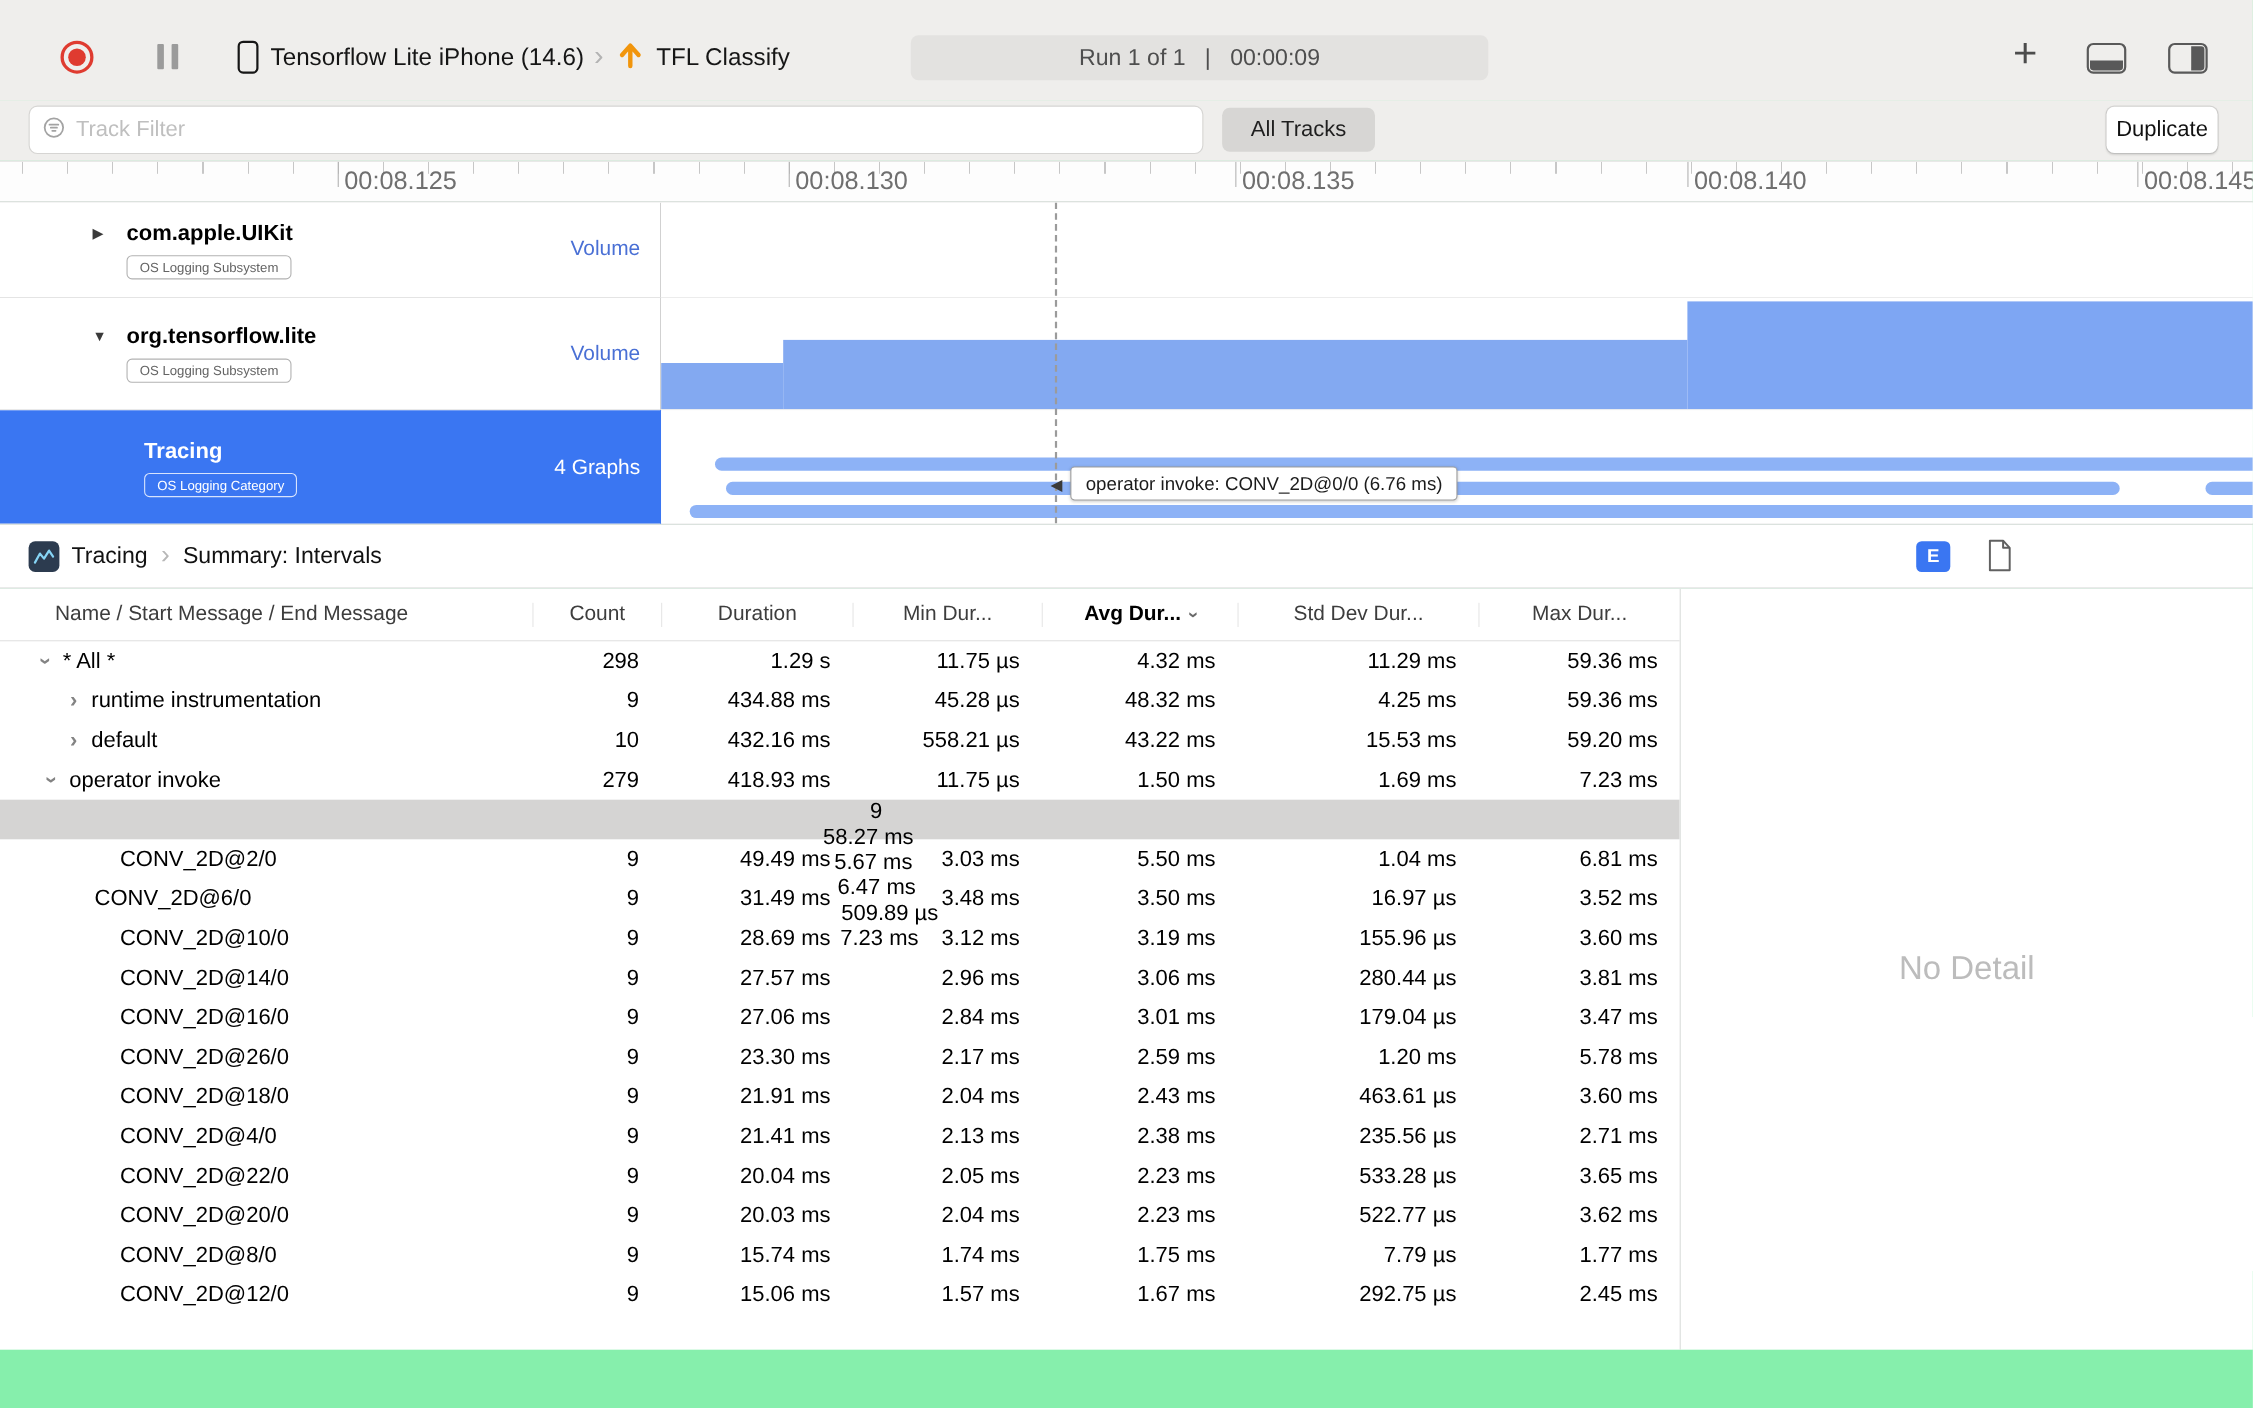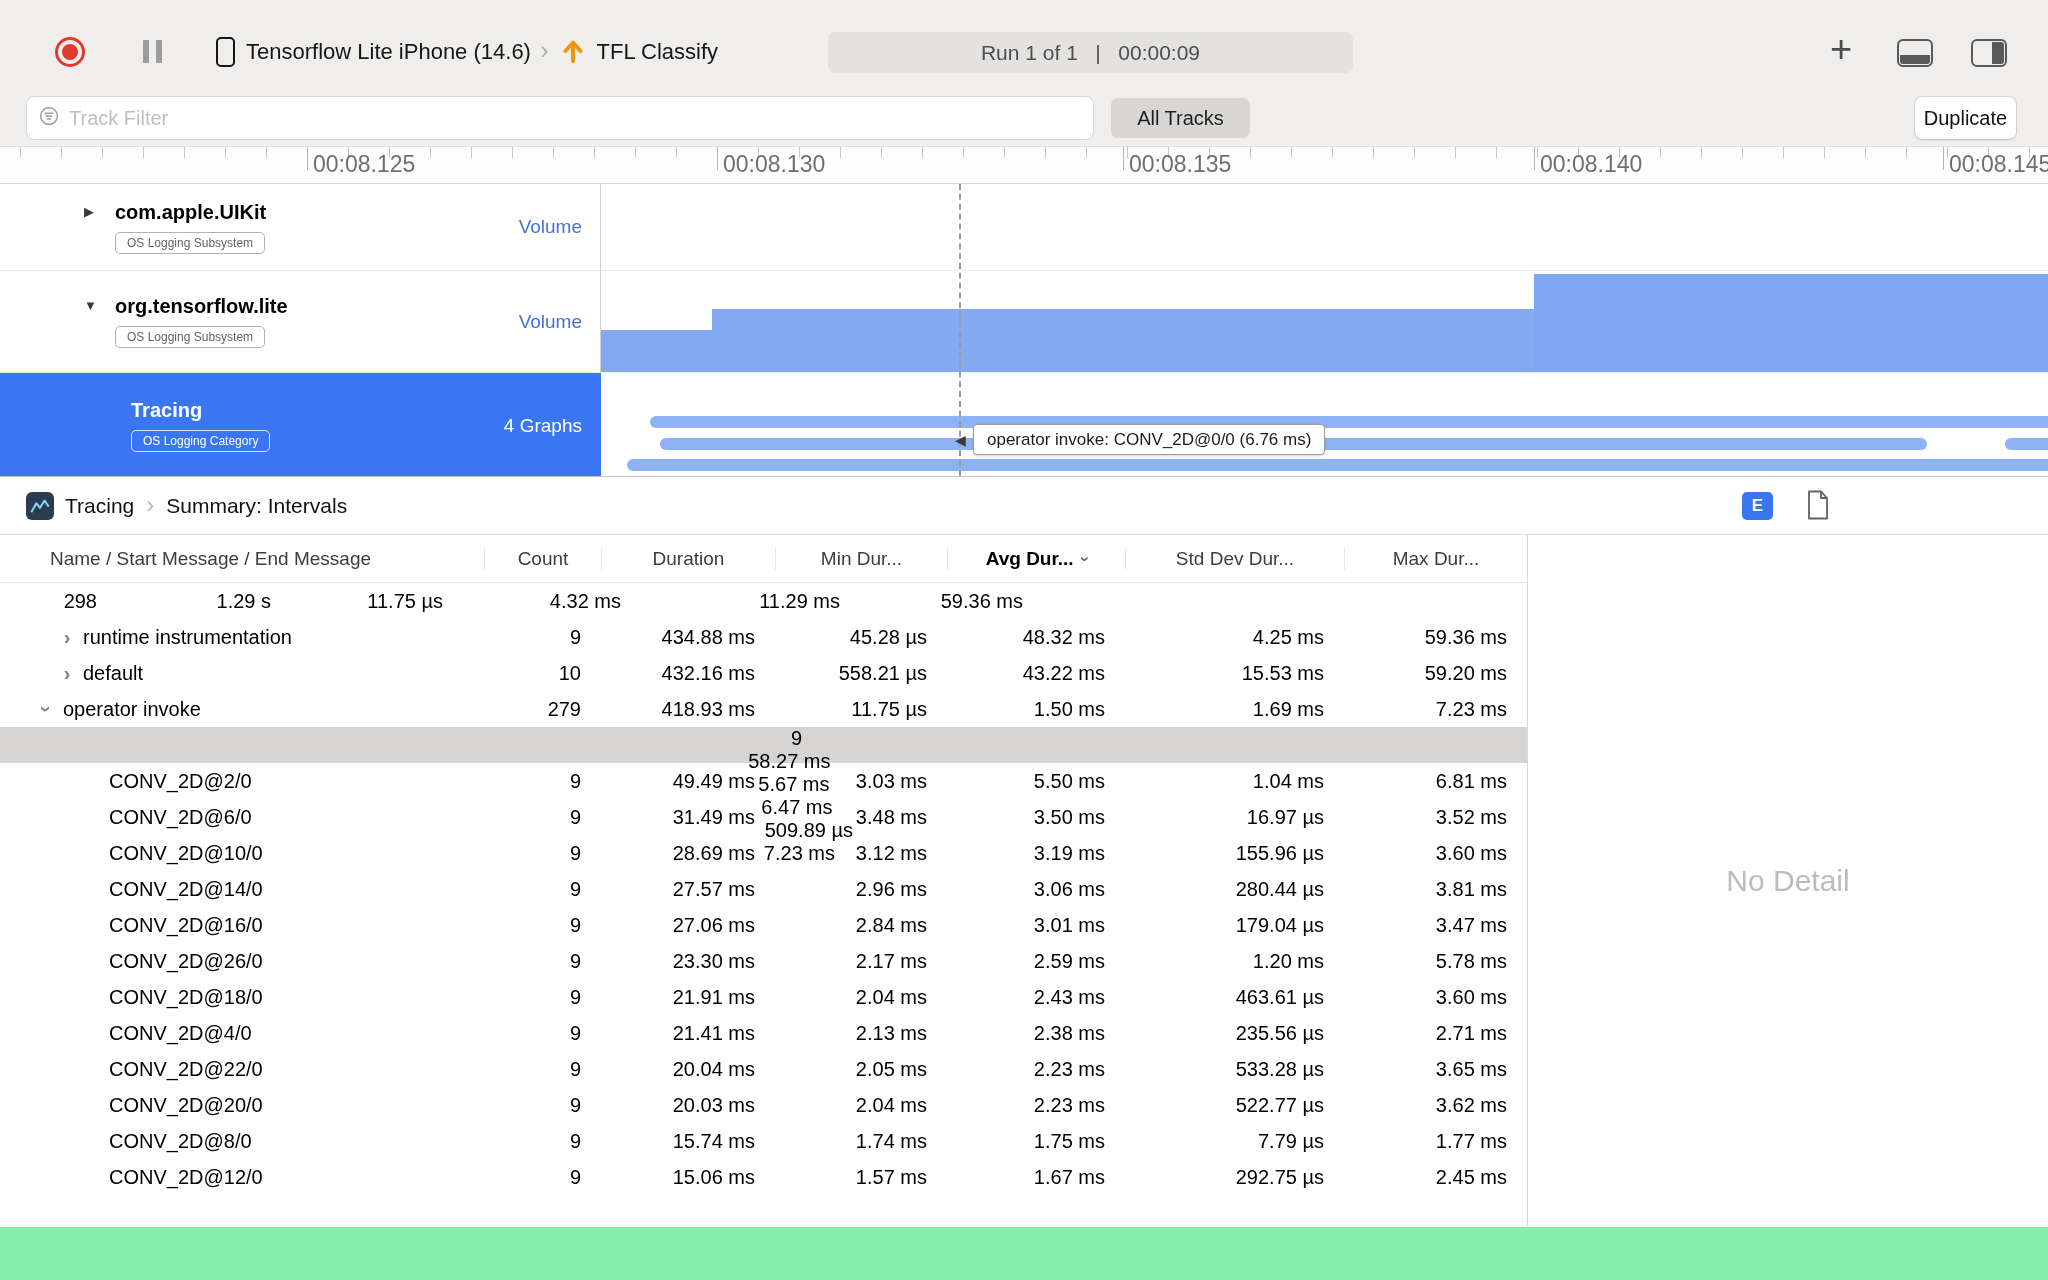--- a/index.html
+++ b/index.html
@@ -257,20 +257,24 @@
         <div class="th col-min">Min Dur...</div>
         <div class="th col-avg th-avg">
             <span>Avg Dur...</span>
             <span class="sort-chevron">›</span>
           </div>
         <div class="th col-stddev">Std Dev Dur...</div>
         <div class="th col-max">Max Dur...</div>
       </div>
       <div class="tbody" id="table-body">
           <div class="trow">
+    <div class="name-cell" style="padding-left: 30px;">
+      <span class="disclosure down">›</span>
+      <span class="name-text">* All *</span>
+    </div>
     <div class="num col-count cell-count">298</div>
     <div class="num col-duration cell-duration">1.29 s</div>
     <div class="num col-min cell-min">11.75 µs</div>
     <div class="num col-avg cell-avg">4.32 ms</div>
     <div class="num col-stddev cell-stddev">11.29 ms</div>
     <div class="num col-max cell-max">59.36 ms</div>
   </div>
           <div class="trow">
     <div class="name-cell" style="padding-left: 56px;">
       <span class="disclosure">›</span>
@@ -325,21 +329,21 @@
       <span class="name-text">CONV_2D@2/0</span>
     </div>
     <div class="num col-count cell-count">9</div>
     <div class="num col-duration cell-duration">49.49 ms</div>
     <div class="num col-min cell-min">3.03 ms</div>
     <div class="num col-avg cell-avg">5.50 ms</div>
     <div class="num col-stddev cell-stddev">1.04 ms</div>
     <div class="num col-max cell-max">6.81 ms</div>
   </div>
           <div class="trow">
-    <div class="name-cell" style="padding-left: 82px;">
+    <div class="name-cell" style="padding-left: 59px;">
       <span class="disclosure" style="visibility: hidden;">›</span>
       <span class="name-text">CONV_2D@6/0</span>
     </div>
     <div class="num col-count cell-count">9</div>
     <div class="num col-duration cell-duration">31.49 ms</div>
     <div class="num col-min cell-min">3.48 ms</div>
     <div class="num col-avg cell-avg">3.50 ms</div>
     <div class="num col-stddev cell-stddev">16.97 µs</div>
     <div class="num col-max cell-max">3.52 ms</div>
   </div>

